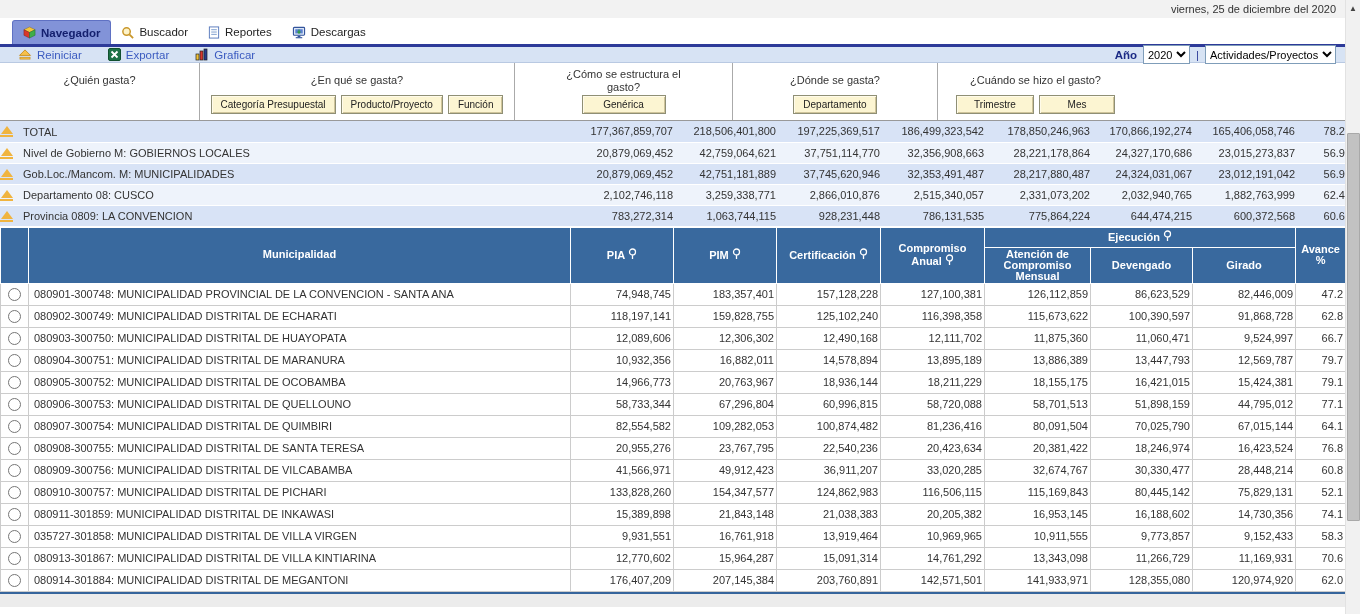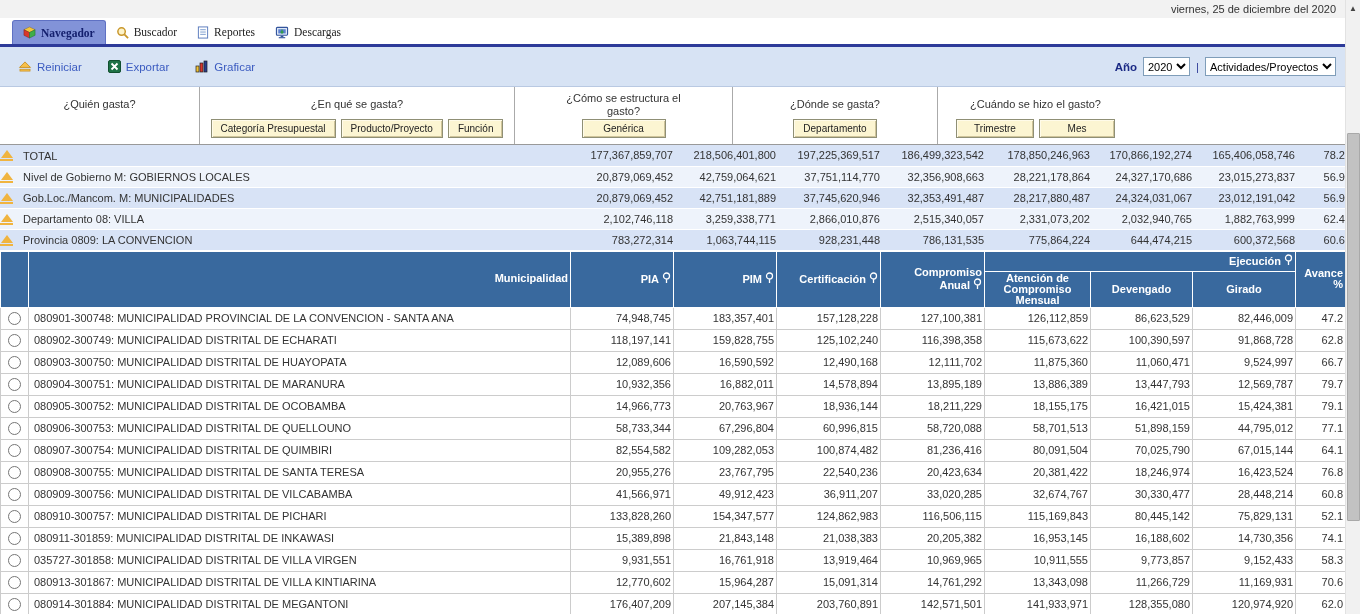--- a/index.html
+++ b/index.html
@@ -6,28 +6,28 @@
   html,body { margin:0; padding:0; }
   body {
     width:1360px; height:614px; overflow:hidden; position:relative;
     font-family:"Liberation Sans","DejaVu Sans",sans-serif;
     background:#ffffff; font-size:11px; color:#333;
   }
   
   .datebar { height:18px; background:#f2f2f2; text-align:right;
     padding:3px 24px 0 0; font-size:11px; color:#333; }
   
-  .tabbar { height:26px; background:#fff; display:flex; align-items:flex-end; padding-left:12px;font-family:Liberation Serif, serif; }
+  .tabbar { height:26px; background:#fff; display:flex; align-items:flex-end; padding-left:12px; }
   .tab { display:flex; align-items:center; gap:5px; height:24px; padding:0 10px;
     font-size:11.5px; color:#222; cursor:pointer; }
   .tab.active { background:#8293d8; border:1px solid #5f71c3; border-bottom:none;
     border-radius:3px 3px 0 0; color:#14206e; font-weight:bold; }
   .navline { height:3px; background:#2d3a99; }
   
-  .toolbar { height:40px; background:#d7e3f4; border-bottom:1px solid #b9c9e2;
+  .toolbar { height:16px; background:#d7e3f4; border-bottom:1px solid #b9c9e2;
     display:flex; align-items:center; padding:0 10px 0 18px; font-size:11.5px; }
   .tool { display:flex; align-items:center; gap:5px; color:#3b5bc0; margin-right:26px; cursor:pointer; }
   .toolbar-right { margin-left:auto; display:flex; align-items:center; gap:6px; padding-right:14px; }
   .yearlbl { font-weight:bold; color:#1b2a85; font-size:11.5px; }
   select { font-family:inherit; font-size:11px; height:19px; border:1px solid #7f9db9; background:#fff; }
   .sep { color:#33409a; }
   
   .filterband { height:58px; display:flex; background:#fff; border-bottom:1px solid #999; width:1345px; }
   .fsec { border-right:1px solid #aaa; display:flex; flex-direction:column; align-items:center; padding-top:5px; }
   .fsec:last-child { border-right:none; }
@@ -48,21 +48,21 @@
   .num { text-align:right; padding-right:10px; white-space:nowrap; }
   .avnum { text-align:right; padding-right:6px; }
   .tri { display:inline-flex; flex-direction:column; align-items:center; margin-right:10px; vertical-align:middle; cursor:pointer; }
   .tri-up { width:0; height:0; border-left:6px solid transparent; border-right:6px solid transparent;
     border-bottom:8px solid #f0b43f; }
   .tri-base { width:13px; height:2px; background:#f0b43f; margin-top:1px; }
   
   .gridwrap { border-bottom:2px solid #36659c; width:1345px; }
   .grid th { background:#39699e; color:#fff; font-weight:bold; border:1px solid #fff;
     text-align:center; vertical-align:middle; padding:1px 2px; line-height:11.5px; font-size:11px; }
-  .grid tr.h1 th { height:20px;text-align:right; }
+  .grid tr.h1 th { height:20px; }
   .grid tr.h2 th { height:35px; line-height:11px; }
   .grid td { border:1px solid #ccc; height:22px; padding:0 2px; background:#fff; color:#333; }
   .c-name { padding-left:5px !important; white-space:nowrap; overflow:hidden; }
   .c-radio { text-align:center; }
   .c-radio input { margin:0; vertical-align:middle; cursor:pointer; }
   .lens { margin-left:3px; vertical-align:-1px; cursor:pointer; }
   .icon { display:inline-flex; align-items:center; }
   .bottomfill { height:13px; background:#ececec; width:1360px; }
   
   .vscroll { position:absolute; right:0; top:0; width:15px; height:614px;
@@ -260,21 +260,21 @@
       <td class="num">28,217,880,487</td>
       <td class="num">24,324,031,067</td>
       <td class="num">23,012,191,042</td>
       <td class="avnum">56.9</td>
     </tr>
       <tr class="odd">
       <td class="sum-label" colspan="2">
         <span class="tri">
             <span class="tri-up"></span>
             <span class="tri-base"></span>
-          </span><span class="lblt">Departamento 08: VILLA</span>
+          </span><span class="lblt">Departamento 08: CUSCO</span>
       </td>
       <td class="num">2,102,746,118</td>
       <td class="num">3,259,338,771</td>
       <td class="num">2,866,010,876</td>
       <td class="num">2,515,340,057</td>
       <td class="num">2,331,073,202</td>
       <td class="num">2,032,940,765</td>
       <td class="num">1,882,763,999</td>
       <td class="avnum">62.4</td>
     </tr>
@@ -366,21 +366,21 @@
       <td class="num">116,398,358</td>
       <td class="num">115,673,622</td>
       <td class="num">100,390,597</td>
       <td class="num">91,868,728</td>
       <td class="avnum">62.8</td>
     </tr>
         <tr class="even">
       <td class="c-radio"><input type="radio" name="muni" style=""></td>
       <td class="c-name">080903-300750: MUNICIPALIDAD DISTRITAL DE HUAYOPATA</td>
       <td class="num">12,089,606</td>
-      <td class="num">16,590,592</td>
+      <td class="num">12,306,302</td>
       <td class="num">12,490,168</td>
       <td class="num">12,111,702</td>
       <td class="num">11,875,360</td>
       <td class="num">11,060,471</td>
       <td class="num">9,524,997</td>
       <td class="avnum">66.7</td>
     </tr>
         <tr class="odd">
       <td class="c-radio"><input type="radio" name="muni" style=""></td>
       <td class="c-name">080904-300751: MUNICIPALIDAD DISTRITAL DE MARANURA</td>

